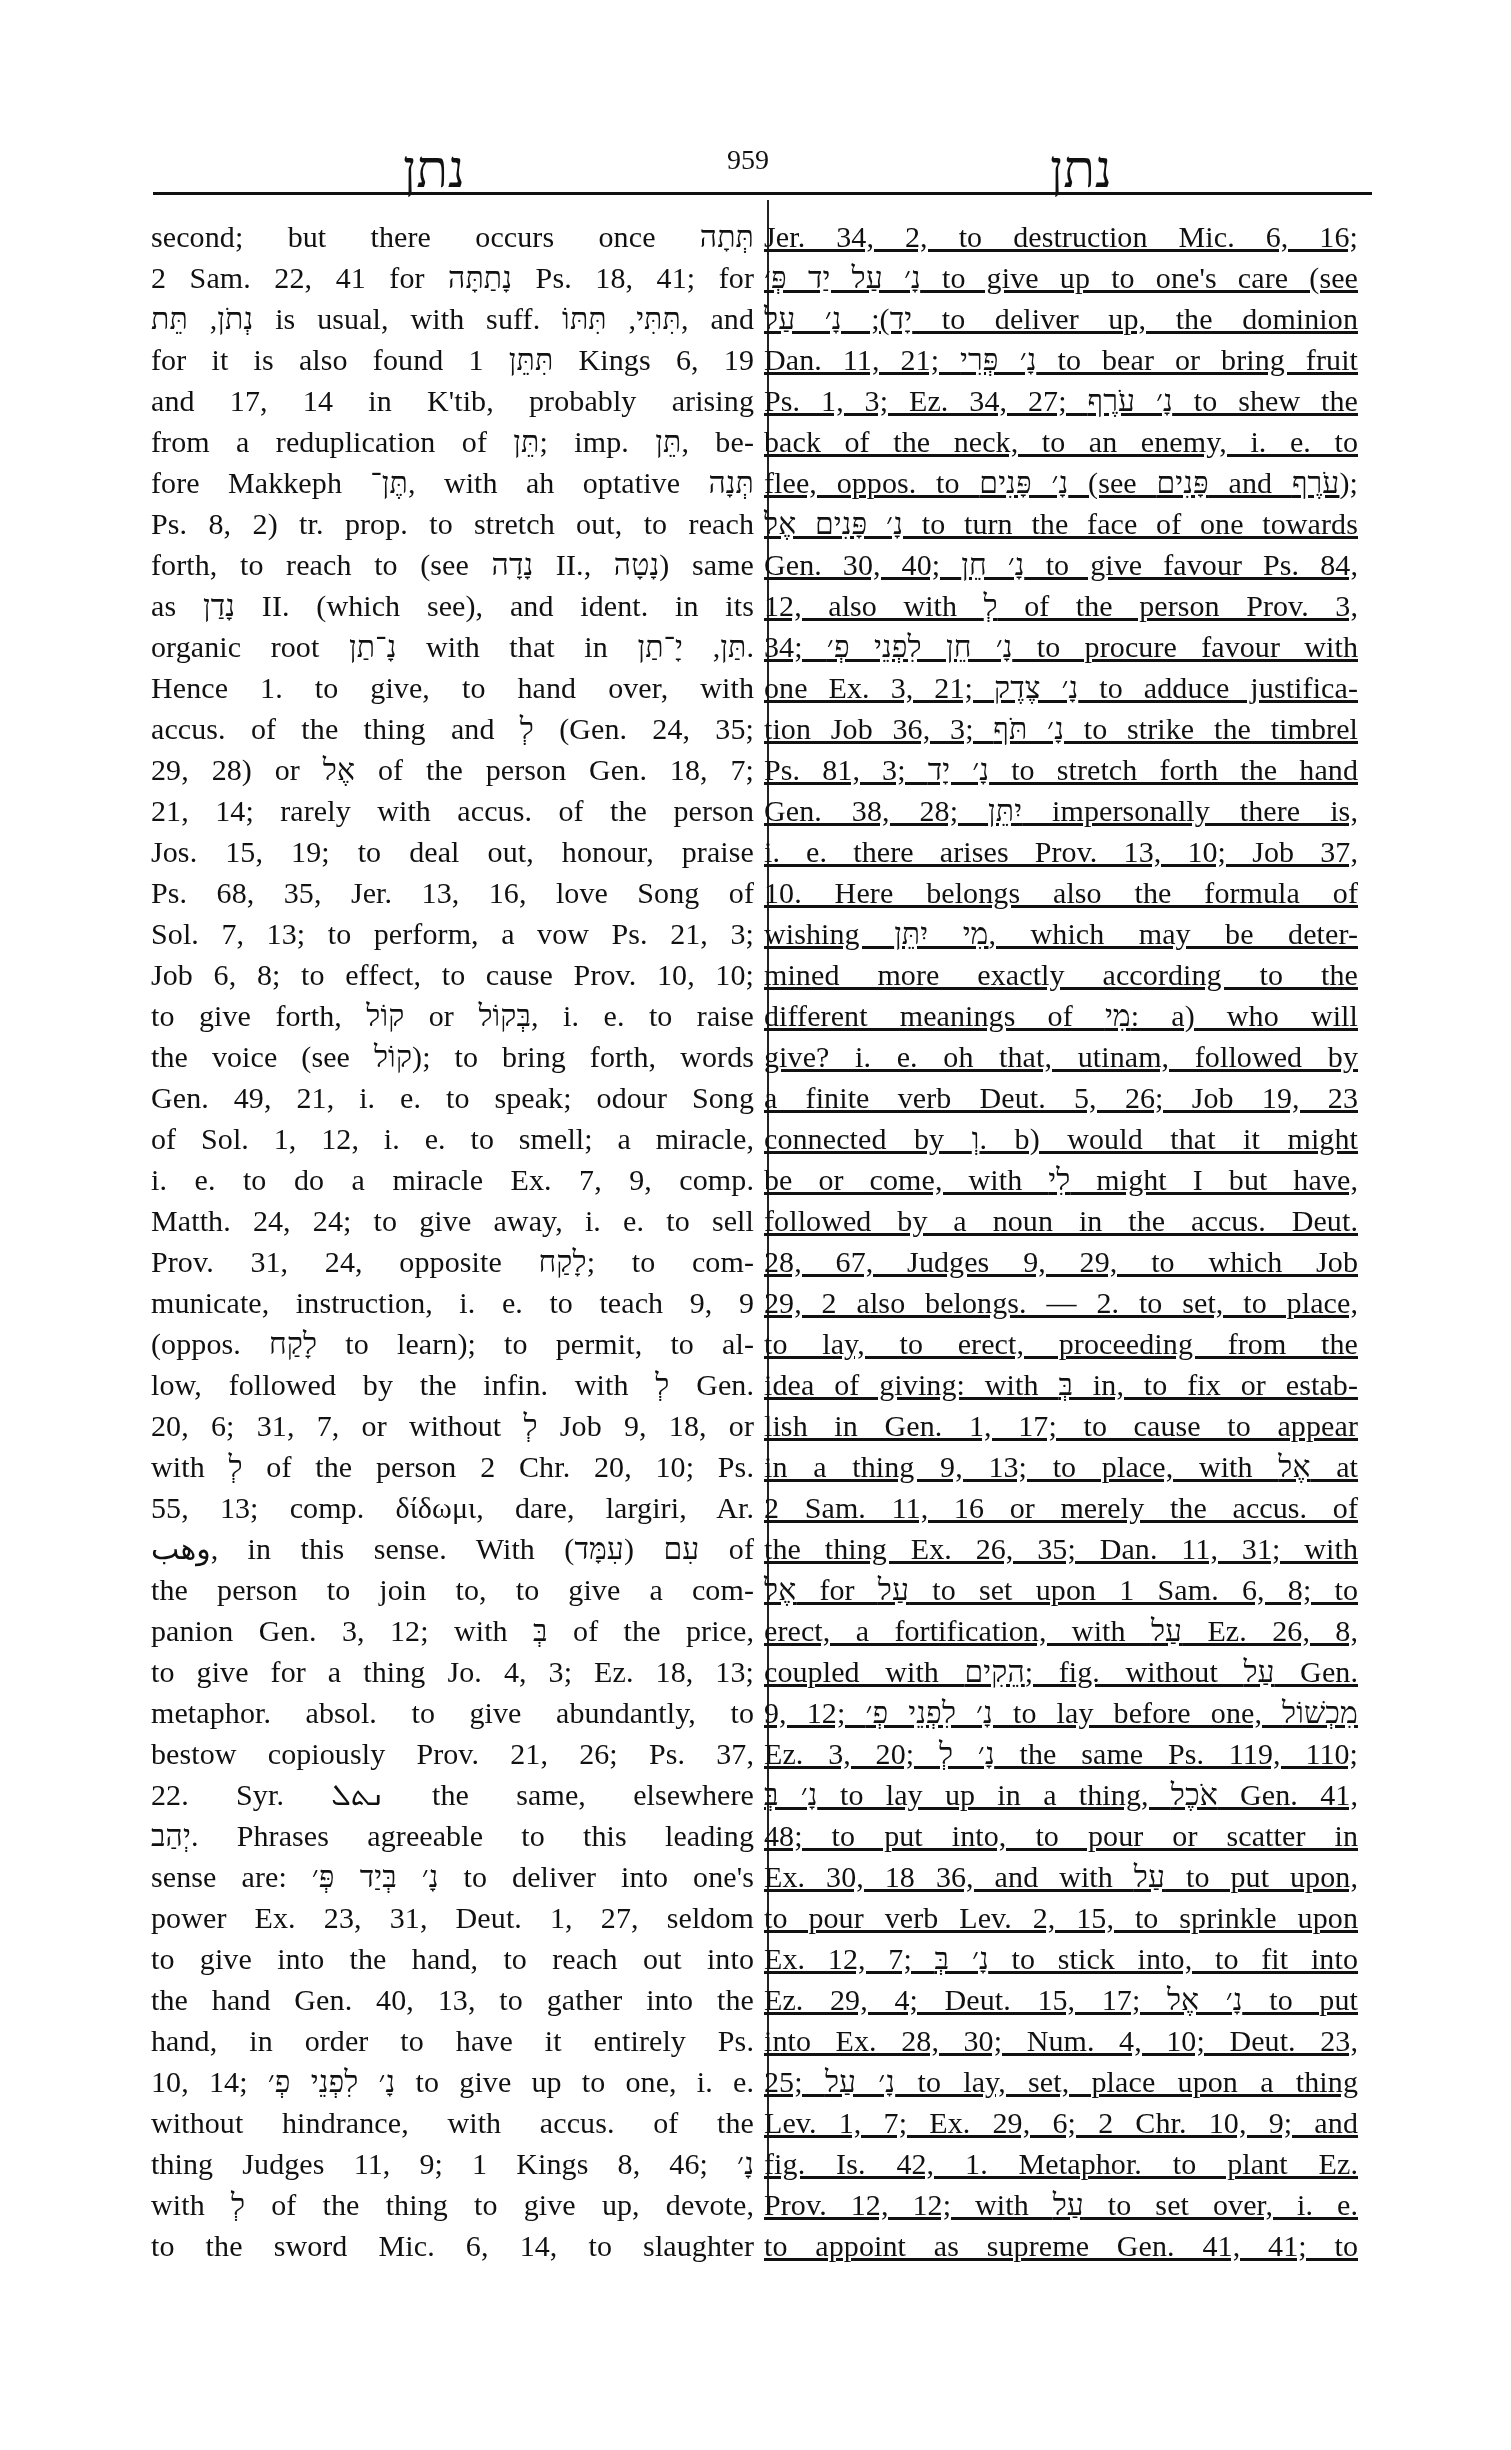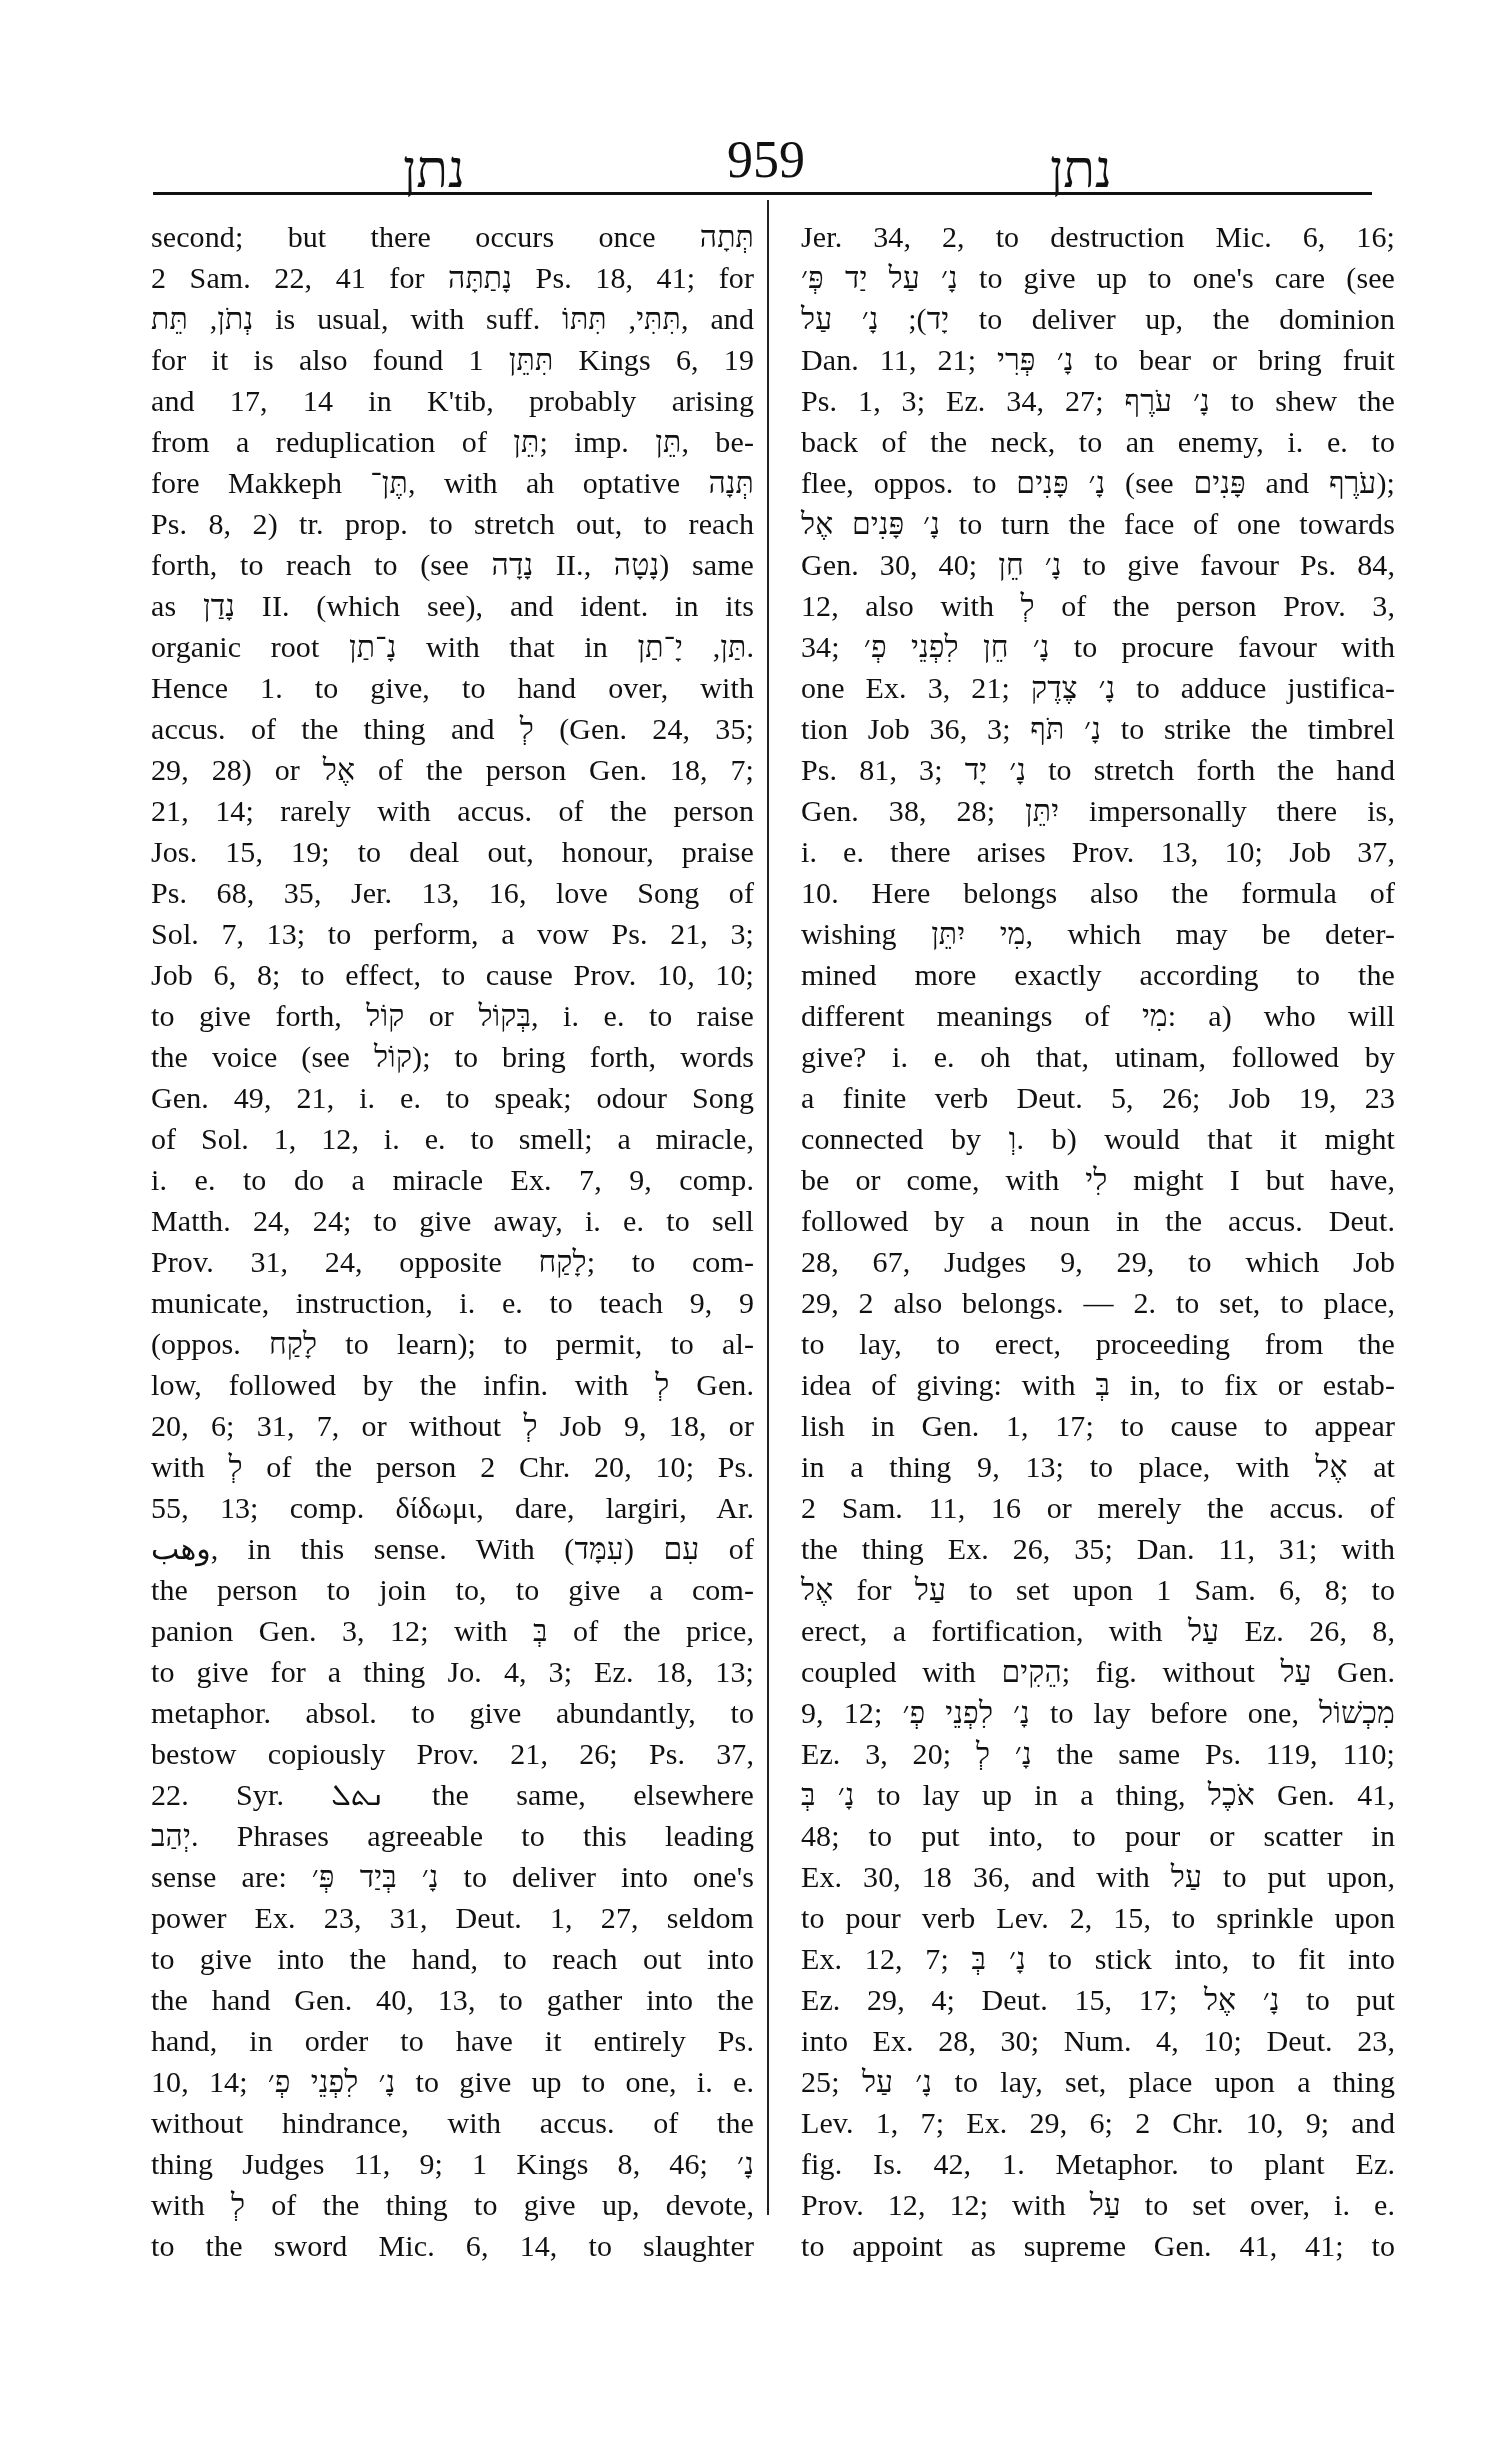--- a/index.html
+++ b/index.html
@@ -2,26 +2,26 @@
 <html style="font-size:14.4px"><head>
 <meta charset="utf-8">
 <style>
   html, body { margin: 0; padding: 0; background: #ffffff; }
   body { width: 1512px; height: 2450px; position: relative; overflow: hidden;
          font-family: "Liberation Serif", "DejaVu Serif", serif; color: #111; }
   .header { position: absolute; top: 126px; left: 151px; width: 1223px; height: 63px; }
   .hw { position: absolute; top: 0; font-size: 52px; font-family: "DejaVu Serif", serif; direction: rtl; line-height: 63px; margin-top: 12px; }
   .hw.left { left: 252px; }
   .hw.right { left: 899px; }
-  .pageno { position: absolute; left: 576px; top: 10.8px; font-size: 52px; line-height: 45px; }
+  .pageno { position: absolute; left: 576px; top: 10.8px; font-size: 28px; line-height: 45px; }
   .rule { position: absolute; top: 192px; left: 153px; width: 1219px; height: 2.7px; background: #111; }
   .divider { position: absolute; left: 767px; top: 200px; width: 1.8px; height: 2015px; background: #222; }
   .col { position: absolute; top: 216px; width: 603px; }
   .col.left { left: 151px; }
-  .col.right { left: 801px; width: 594px; }
+  .col.right { left: 764px; width: 594px; text-decoration: underline; }
   .line { height: 41px; line-height: 41px; font-size: 30px; text-align: justify;
           text-align-last: justify; white-space: nowrap; overflow: visible; letter-spacing: 0.1px; }
 </style>
 </head>
 <body>
 
 <div class="header">
   <span class="hw left">נתן</span>
   <span class="pageno">959</span>
   <span class="hw right">נתן</span>

